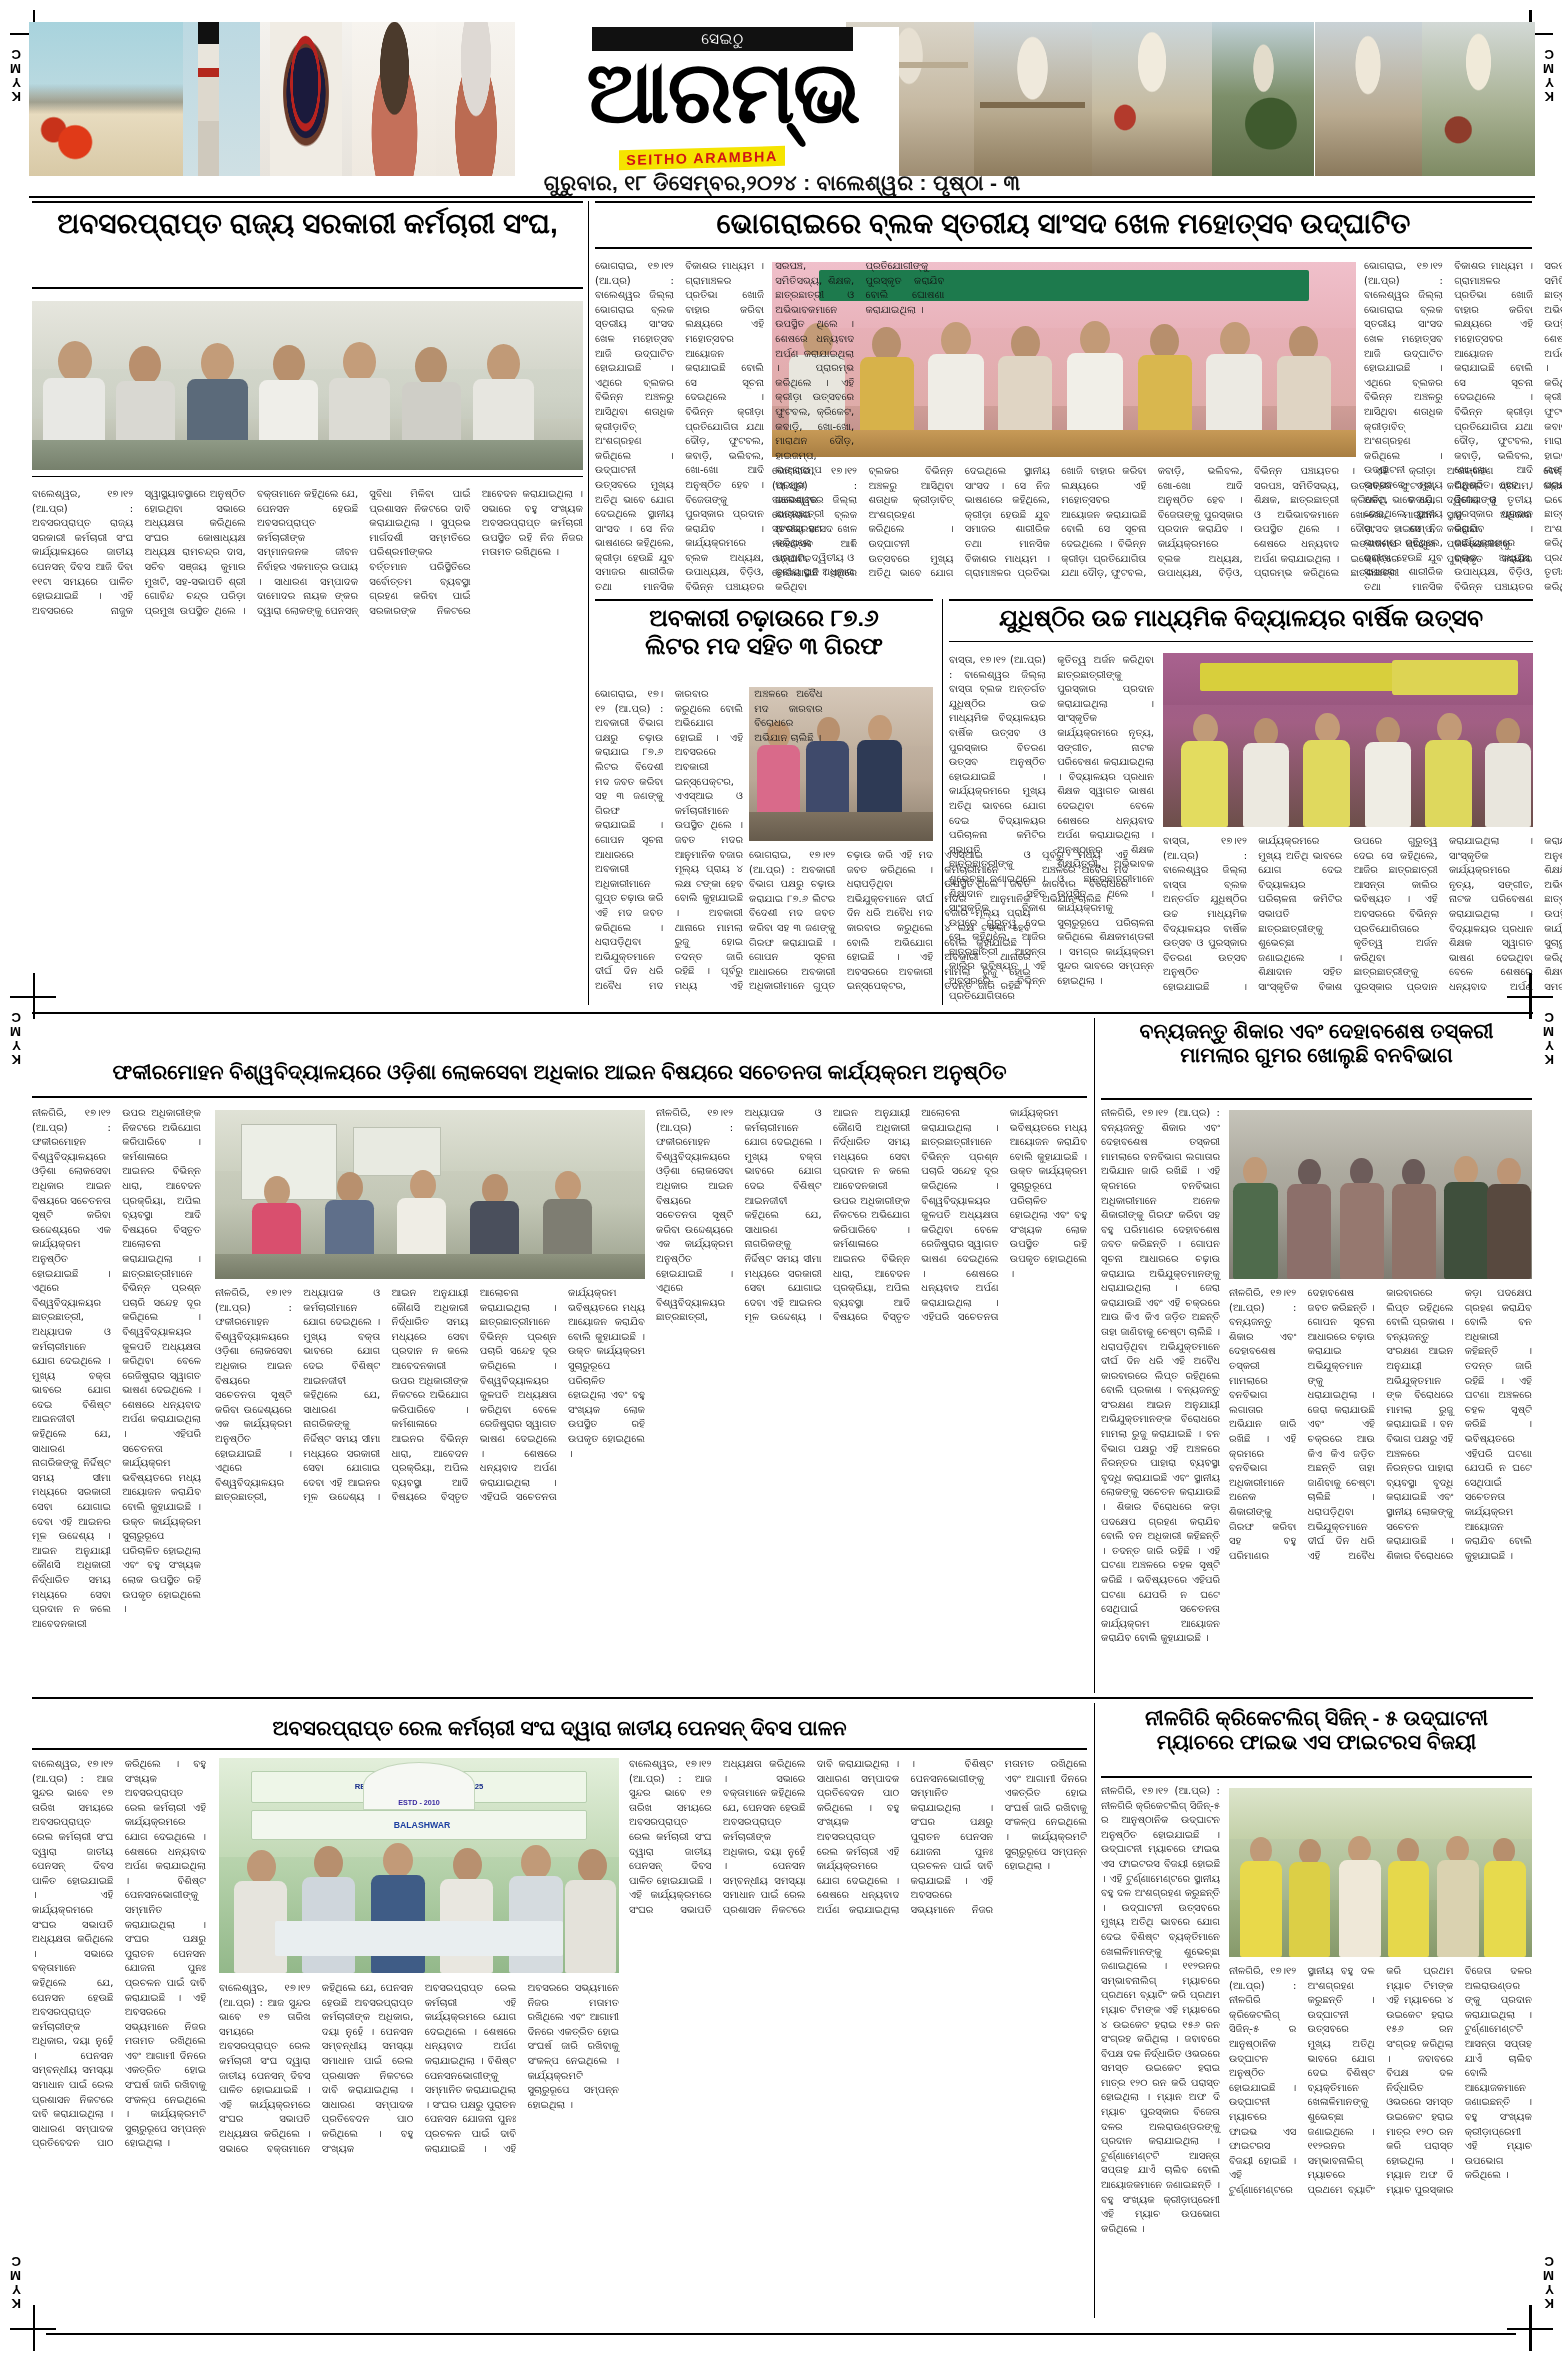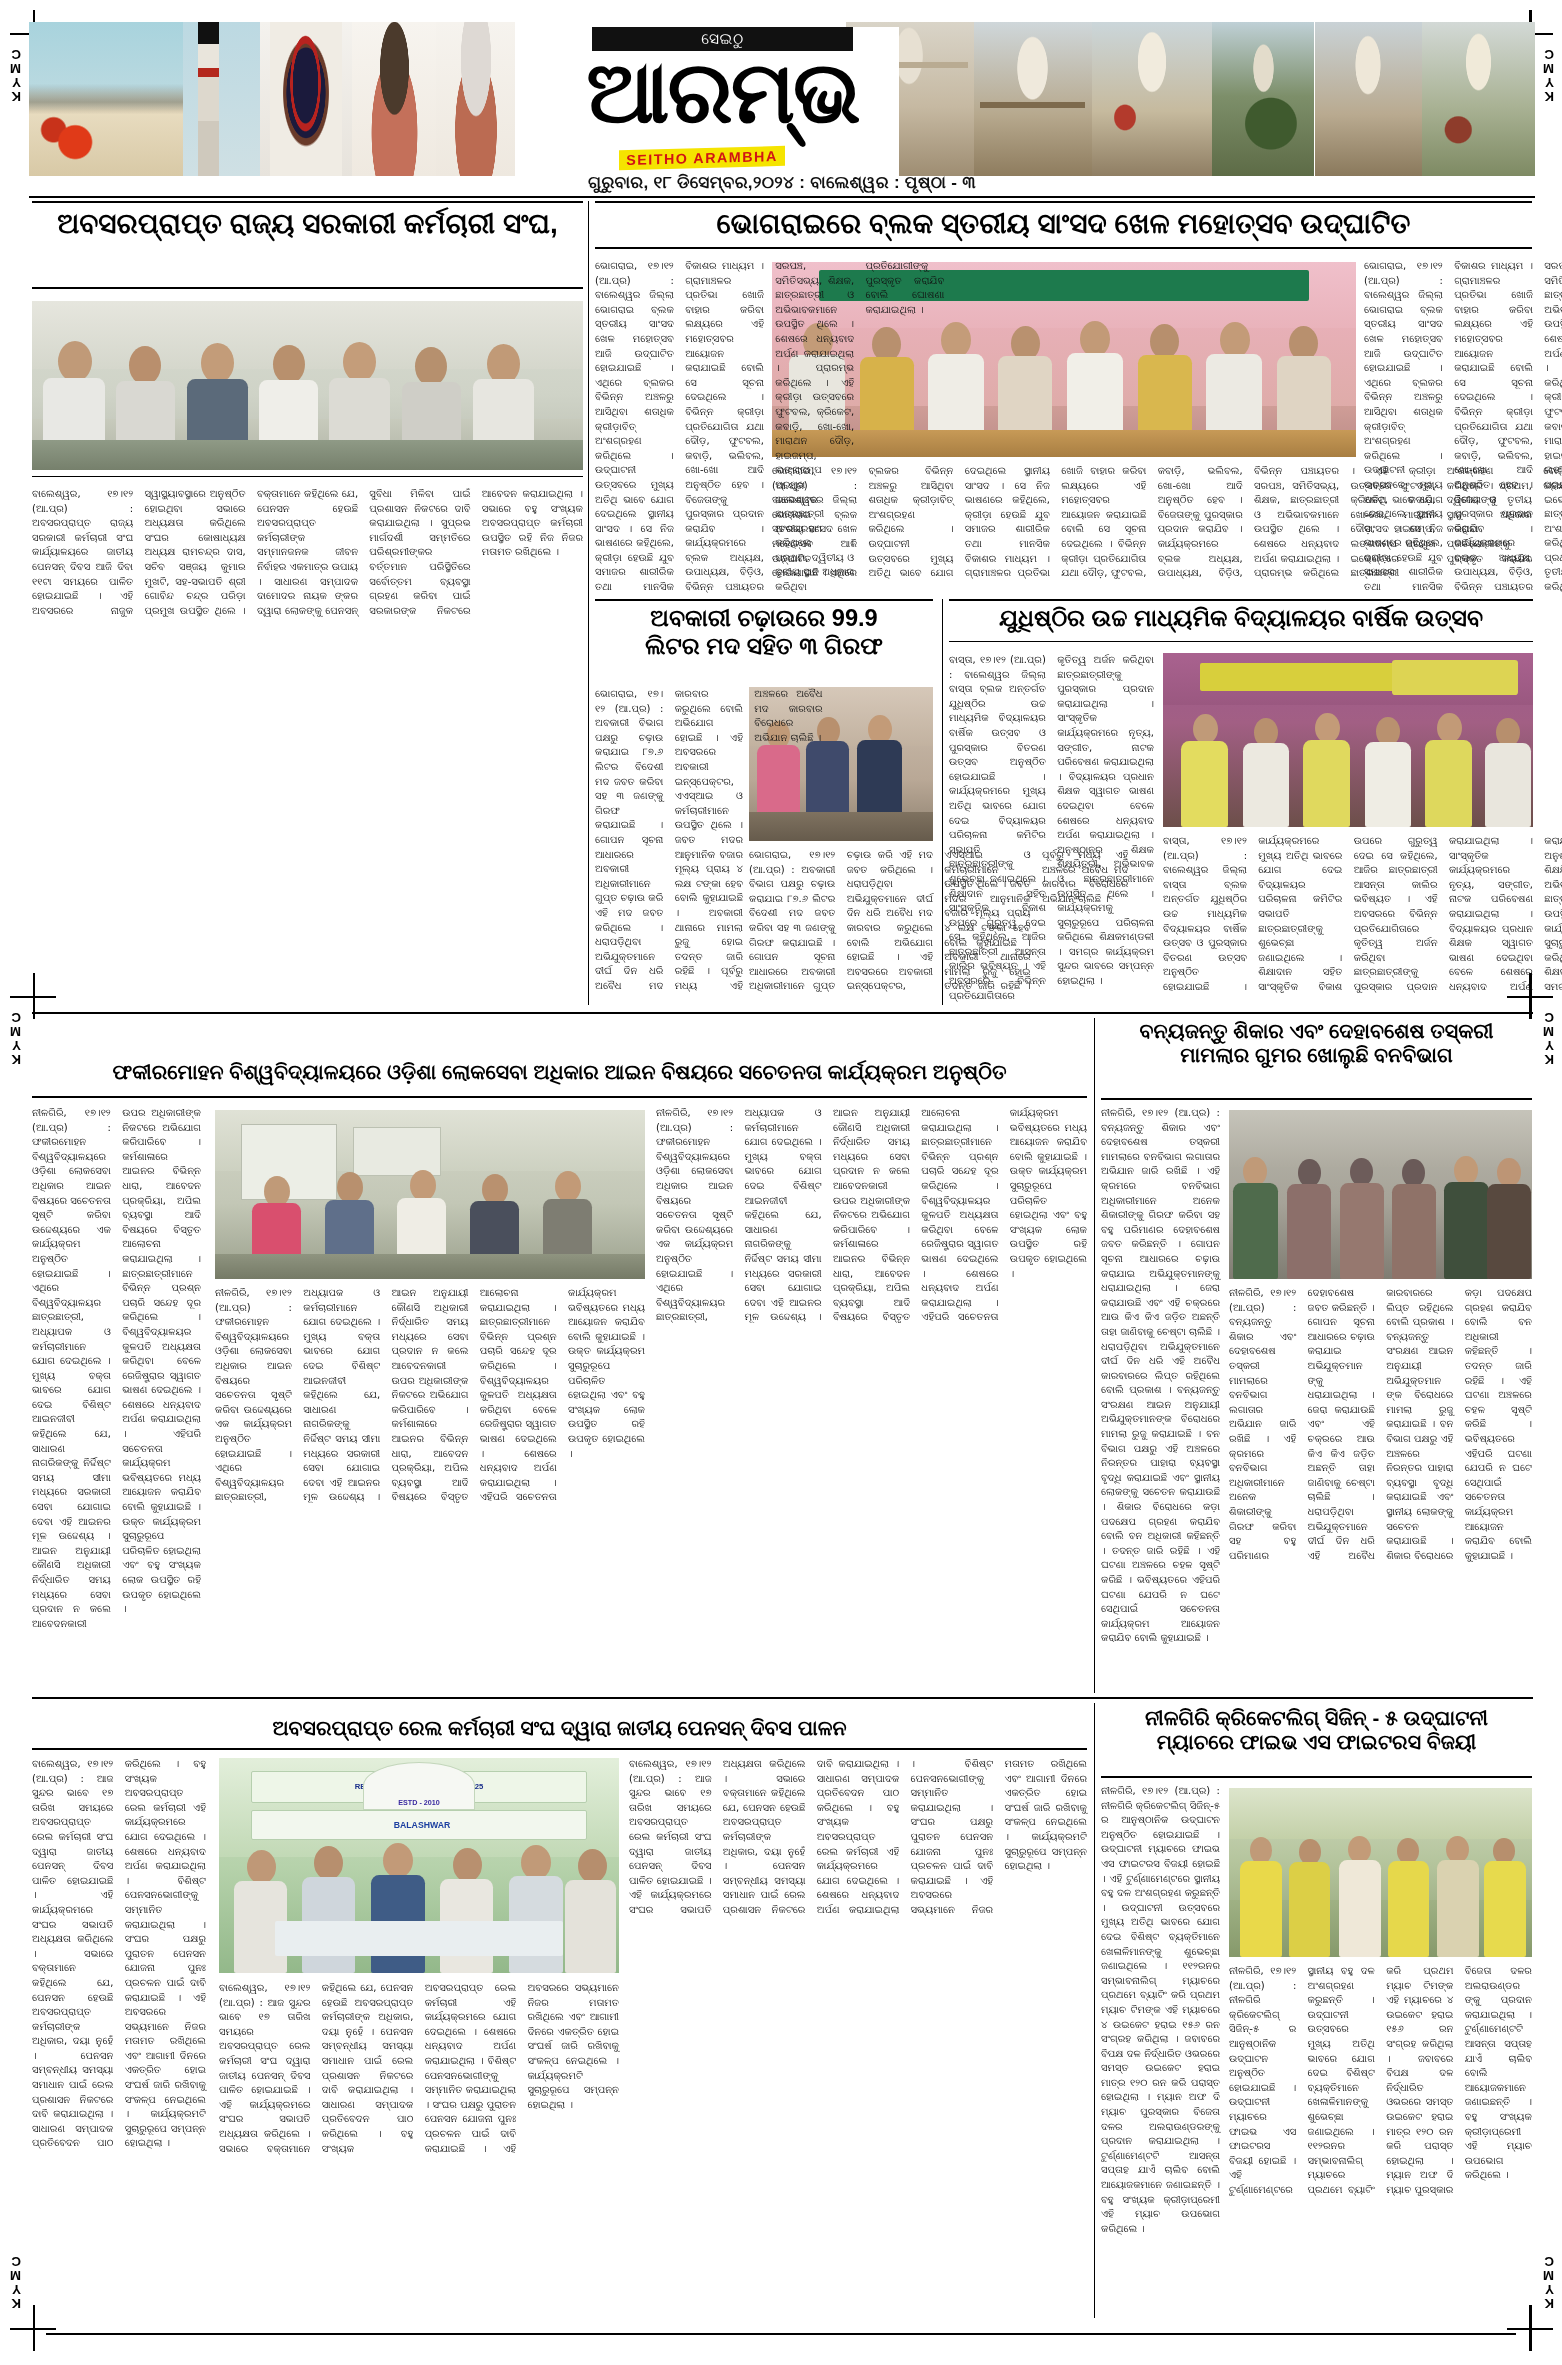--- a/index.html
+++ b/index.html
@@ -31,21 +31,21 @@
              display:flex;flex-direction:column;align-items:center;justify-content:flex-start;background:#fff;}
   .seitho-bar{width:261px;height:24.6px;background:#111;color:#fff;display:flex;
               align-items:center;justify-content:center;font-size:15.4px;letter-spacing:0.5px;}
   .mast-title{font-family:"DejaVu Sans","Liberation Sans",sans-serif;font-weight:bold;
               font-size:86px;line-height:0.95;color:#000;margin-top:1px;letter-spacing:-2px;}
   .mast-sub{position:absolute;left:73px;top:121px;background:#f5e400;color:#d11414;
             font-weight:bold;font-size:14.3px;letter-spacing:1.5px;padding:2px 7.2px;
             transform:skewY(-1.5deg);}
   .dateline-bar{position:absolute;left:29px;top:172px;width:1506px;height:21.5px;
                 display:flex;align-items:center;justify-content:center;}
-  .dateline-bar .txt{font-size:17px;font-weight:bold;color:#111;letter-spacing:0.3px;}
+  .dateline-bar .txt{font-size:21px;font-weight:bold;color:#111;letter-spacing:0.3px;}
 
   .rule{position:absolute;background:#000;}
 
   
   .hl{font-family:"Liberation Sans","DejaVu Sans",sans-serif;font-weight:bold;color:#000;
       text-align:center;line-height:1.18;}
   .hl1{font-size:28px;}
   .hl2{font-size:23.6px;}
   .hl3{font-size:20.5px;}
 
@@ -245,21 +245,21 @@
 
   <div class="body cols" style="position:absolute;left:595px;top:259px;width:169px;height:338px;column-count:2;">ଭୋଗରାଇ, ୧୭।୧୨ (ଆ.ପ୍ର) : ବାଲେଶ୍ୱର ଜିଲ୍ଲା ଭୋଗରାଇ ବ୍ଲକ ସ୍ତରୀୟ ସାଂସଦ ଖେଳ ମହୋତ୍ସବ ଆଜି ଉଦ୍‌ଘାଟିତ ହୋଇଯାଇଛି । ଏଥିରେ ବ୍ଲକର ବିଭିନ୍ନ ଅଞ୍ଚଳରୁ ଆସିଥିବା ଶତାଧିକ କ୍ରୀଡ଼ାବିତ୍ ଅଂଶଗ୍ରହଣ କରିଥିଲେ । ଉଦ୍‌ଘାଟନୀ ଉତ୍ସବରେ ମୁଖ୍ୟ ଅତିଥି ଭାବେ ଯୋଗ ଦେଇଥିଲେ ସ୍ଥାନୀୟ ସାଂସଦ । ସେ ନିଜ ଭାଷଣରେ କହିଥିଲେ, କ୍ରୀଡ଼ା ହେଉଛି ଯୁବ ସମାଜର ଶାରୀରିକ ତଥା ମାନସିକ ବିକାଶର ମାଧ୍ୟମ । ଗ୍ରାମାଞ୍ଚଳର ପ୍ରତିଭା ଖୋଜି ବାହାର କରିବା ଲକ୍ଷ୍ୟରେ ଏହି ମହୋତ୍ସବର ଆୟୋଜନ କରାଯାଇଛି ବୋଲି ସେ ସୂଚନା ଦେଇଥିଲେ । ବିଭିନ୍ନ କ୍ରୀଡ଼ା ପ୍ରତିଯୋଗିତା ଯଥା ଦୌଡ଼, ଫୁଟବଲ, କବାଡ଼ି, ଭଲିବଲ, ଖୋ-ଖୋ ଆଦି ଅନୁଷ୍ଠିତ ହେବ । ବିଜେତାଙ୍କୁ ପୁରସ୍କାର ପ୍ରଦାନ କରାଯିବ । କାର୍ଯ୍ୟକ୍ରମରେ ବ୍ଲକ ଅଧ୍ୟକ୍ଷ, ଉପାଧ୍ୟକ୍ଷ, ବିଡ଼ିଓ, ବିଭିନ୍ନ ପଞ୍ଚାୟତର ସରପଞ୍ଚ, ସମିତିସଭ୍ୟ, ଶିକ୍ଷକ, ଛାତ୍ରଛାତ୍ରୀ ଓ ଅଭିଭାବକମାନେ ଉପସ୍ଥିତ ଥିଲେ । ଶେଷରେ ଧନ୍ୟବାଦ ଅର୍ପଣ କରାଯାଇଥିଲା । ପ୍ରାରମ୍ଭ କରିଥିଲେ । ଏହି କ୍ରୀଡ଼ା ଉତ୍ସବରେ ଫୁଟବଲ, କ୍ରିକେଟ, କବାଡ଼ି, ଖୋ-ଖୋ, ମାରାଥନ ଦୌଡ଼, ହାଇଜମ୍ପ, ଲଙ୍ଗଜମ୍ପ ପ୍ରମୁଖ ଇଭେଣ୍ଟରେ ଛାତ୍ରଛାତ୍ରୀ ଅଂଶଗ୍ରହଣ କରିଥିଲେ । ପ୍ରଥମ, ଦ୍ୱିତୀୟ ଓ ତୃତୀୟ ସ୍ଥାନ ଅଧିକାର କରିଥିବା ପ୍ରତିଯୋଗୀଙ୍କୁ ପୁରସ୍କୃତ କରାଯିବ ବୋଲି ଘୋଷଣା କରାଯାଇଥିଲା ।</div>
 
   <div class="body cols" style="position:absolute;left:1364px;top:259px;width:169px;height:338px;column-count:2;">ଭୋଗରାଇ, ୧୭।୧୨ (ଆ.ପ୍ର) : ବାଲେଶ୍ୱର ଜିଲ୍ଲା ଭୋଗରାଇ ବ୍ଲକ ସ୍ତରୀୟ ସାଂସଦ ଖେଳ ମହୋତ୍ସବ ଆଜି ଉଦ୍‌ଘାଟିତ ହୋଇଯାଇଛି । ଏଥିରେ ବ୍ଲକର ବିଭିନ୍ନ ଅଞ୍ଚଳରୁ ଆସିଥିବା ଶତାଧିକ କ୍ରୀଡ଼ାବିତ୍ ଅଂଶଗ୍ରହଣ କରିଥିଲେ । ଉଦ୍‌ଘାଟନୀ ଉତ୍ସବରେ ମୁଖ୍ୟ ଅତିଥି ଭାବେ ଯୋଗ ଦେଇଥିଲେ ସ୍ଥାନୀୟ ସାଂସଦ । ସେ ନିଜ ଭାଷଣରେ କହିଥିଲେ, କ୍ରୀଡ଼ା ହେଉଛି ଯୁବ ସମାଜର ଶାରୀରିକ ତଥା ମାନସିକ ବିକାଶର ମାଧ୍ୟମ । ଗ୍ରାମାଞ୍ଚଳର ପ୍ରତିଭା ଖୋଜି ବାହାର କରିବା ଲକ୍ଷ୍ୟରେ ଏହି ମହୋତ୍ସବର ଆୟୋଜନ କରାଯାଇଛି ବୋଲି ସେ ସୂଚନା ଦେଇଥିଲେ । ବିଭିନ୍ନ କ୍ରୀଡ଼ା ପ୍ରତିଯୋଗିତା ଯଥା ଦୌଡ଼, ଫୁଟବଲ, କବାଡ଼ି, ଭଲିବଲ, ଖୋ-ଖୋ ଆଦି ଅନୁଷ୍ଠିତ ହେବ । ବିଜେତାଙ୍କୁ ପୁରସ୍କାର ପ୍ରଦାନ କରାଯିବ । କାର୍ଯ୍ୟକ୍ରମରେ ବ୍ଲକ ଅଧ୍ୟକ୍ଷ, ଉପାଧ୍ୟକ୍ଷ, ବିଡ଼ିଓ, ବିଭିନ୍ନ ପଞ୍ଚାୟତର ସରପଞ୍ଚ, ସମିତିସଭ୍ୟ, ଶିକ୍ଷକ, ଛାତ୍ରଛାତ୍ରୀ ଓ ଅଭିଭାବକମାନେ ଉପସ୍ଥିତ ଥିଲେ । ଶେଷରେ ଧନ୍ୟବାଦ ଅର୍ପଣ କରାଯାଇଥିଲା । ପ୍ରାରମ୍ଭ କରିଥିଲେ । ଏହି କ୍ରୀଡ଼ା ଉତ୍ସବରେ ଫୁଟବଲ, କ୍ରିକେଟ, କବାଡ଼ି, ଖୋ-ଖୋ, ମାରାଥନ ଦୌଡ଼, ହାଇଜମ୍ପ, ଲଙ୍ଗଜମ୍ପ ପ୍ରମୁଖ ଇଭେଣ୍ଟରେ ଛାତ୍ରଛାତ୍ରୀ ଅଂଶଗ୍ରହଣ କରିଥିଲେ । ପ୍ରଥମ, ଦ୍ୱିତୀୟ ଓ ତୃତୀୟ ସ୍ଥାନ ଅଧିକାର କରିଥିବା ପ୍ରତିଯୋଗୀଙ୍କୁ ପୁରସ୍କୃତ କରାଯିବ ବୋଲି ଘୋଷଣା କରାଯାଇଥିଲା ।</div>
 
   <div class="body cols" style="position:absolute;left:772px;top:464px;width:760px;height:128px;column-count:8;">ଭୋଗରାଇ, ୧୭।୧୨ (ଆ.ପ୍ର) : ବାଲେଶ୍ୱର ଜିଲ୍ଲା ଭୋଗରାଇ ବ୍ଲକ ସ୍ତରୀୟ ସାଂସଦ ଖେଳ ମହୋତ୍ସବ ଆଜି ଉଦ୍‌ଘାଟିତ ହୋଇଯାଇଛି । ଏଥିରେ ବ୍ଲକର ବିଭିନ୍ନ ଅଞ୍ଚଳରୁ ଆସିଥିବା ଶତାଧିକ କ୍ରୀଡ଼ାବିତ୍ ଅଂଶଗ୍ରହଣ କରିଥିଲେ । ଉଦ୍‌ଘାଟନୀ ଉତ୍ସବରେ ମୁଖ୍ୟ ଅତିଥି ଭାବେ ଯୋଗ ଦେଇଥିଲେ ସ୍ଥାନୀୟ ସାଂସଦ । ସେ ନିଜ ଭାଷଣରେ କହିଥିଲେ, କ୍ରୀଡ଼ା ହେଉଛି ଯୁବ ସମାଜର ଶାରୀରିକ ତଥା ମାନସିକ ବିକାଶର ମାଧ୍ୟମ । ଗ୍ରାମାଞ୍ଚଳର ପ୍ରତିଭା ଖୋଜି ବାହାର କରିବା ଲକ୍ଷ୍ୟରେ ଏହି ମହୋତ୍ସବର ଆୟୋଜନ କରାଯାଇଛି ବୋଲି ସେ ସୂଚନା ଦେଇଥିଲେ । ବିଭିନ୍ନ କ୍ରୀଡ଼ା ପ୍ରତିଯୋଗିତା ଯଥା ଦୌଡ଼, ଫୁଟବଲ, କବାଡ଼ି, ଭଲିବଲ, ଖୋ-ଖୋ ଆଦି ଅନୁଷ୍ଠିତ ହେବ । ବିଜେତାଙ୍କୁ ପୁରସ୍କାର ପ୍ରଦାନ କରାଯିବ । କାର୍ଯ୍ୟକ୍ରମରେ ବ୍ଲକ ଅଧ୍ୟକ୍ଷ, ଉପାଧ୍ୟକ୍ଷ, ବିଡ଼ିଓ, ବିଭିନ୍ନ ପଞ୍ଚାୟତର ସରପଞ୍ଚ, ସମିତିସଭ୍ୟ, ଶିକ୍ଷକ, ଛାତ୍ରଛାତ୍ରୀ ଓ ଅଭିଭାବକମାନେ ଉପସ୍ଥିତ ଥିଲେ । ଶେଷରେ ଧନ୍ୟବାଦ ଅର୍ପଣ କରାଯାଇଥିଲା । ପ୍ରାରମ୍ଭ କରିଥିଲେ । ଏହି କ୍ରୀଡ଼ା ଉତ୍ସବରେ ଫୁଟବଲ, କ୍ରିକେଟ, କବାଡ଼ି, ଖୋ-ଖୋ, ମାରାଥନ ଦୌଡ଼, ହାଇଜମ୍ପ, ଲଙ୍ଗଜମ୍ପ ପ୍ରମୁଖ ଇଭେଣ୍ଟରେ ଛାତ୍ରଛାତ୍ରୀ ଅଂଶଗ୍ରହଣ କରିଥିଲେ । ପ୍ରଥମ, ଦ୍ୱିତୀୟ ଓ ତୃତୀୟ ସ୍ଥାନ ଅଧିକାର କରିଥିବା ପ୍ରତିଯୋଗୀଙ୍କୁ ପୁରସ୍କୃତ କରାଯିବ ବୋଲି ଘୋଷଣା କରାଯାଇଥିଲା ।</div>
 
   <div class="rule" style="left:595px;top:599px;width:338px;height:1.5px;"></div>
 
   <div style="position:absolute;left:595px;top:605px;width:338px;">
-    <div class="hl hl2">ଅବକାରୀ ଚଢ଼ାଉରେ 99.9</div>
+    <div class="hl hl2">ଅବକାରୀ ଚଢ଼ାଉରେ ୮୭.୬</div>
     <div class="hl hl2">ଲିଟର ମଦ ସହିତ ୩ ଗିରଫ</div>
   </div>
 
   <div class="photo" style="left:749px;top:687px;width:184px;height:154px;background:linear-gradient(180deg,#cdbfb0 0%,#b9a896 60%,#8c7f6e 100%);">
     <div style="position:absolute;left:0;right:0;top:0;height:38%;background:linear-gradient(180deg,#d6c8b9,#c2b2a0);"></div>
     <div class="head" style="left:18.4px;top:34px;width:22.5px;height:28px;background:#c09a78;"></div>
     <div class="torso" style="left:8.2px;top:58px;width:43px;height:95px;background:#d96a8a;"></div>
     <div class="head" style="left:68px;top:30px;width:22.5px;height:28px;background:#b8906e;"></div>
     <div class="torso" style="left:57px;top:54px;width:43px;height:99px;background:#3f4a6b;"></div>
     <div class="head" style="left:119px;top:28px;width:23.6px;height:29px;background:#c39b78;"></div>

